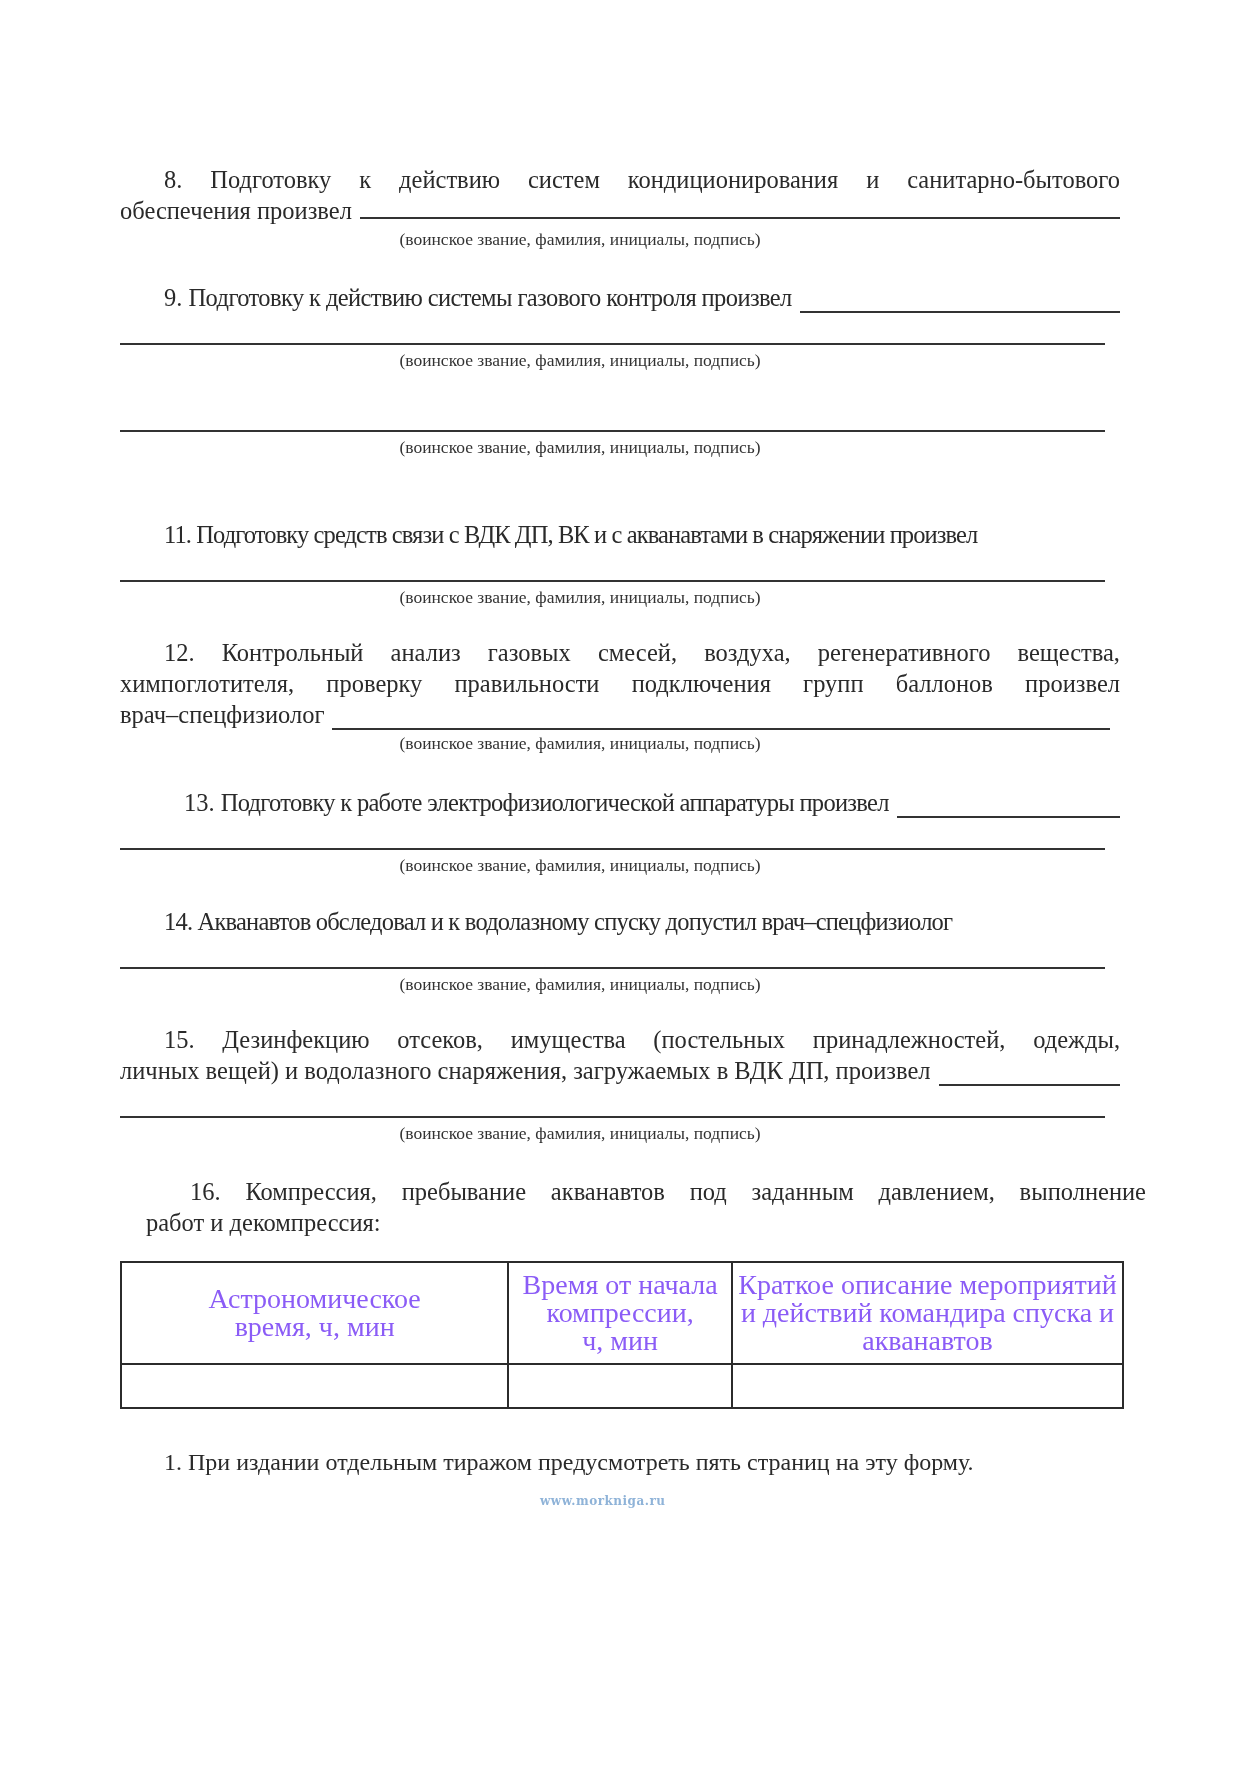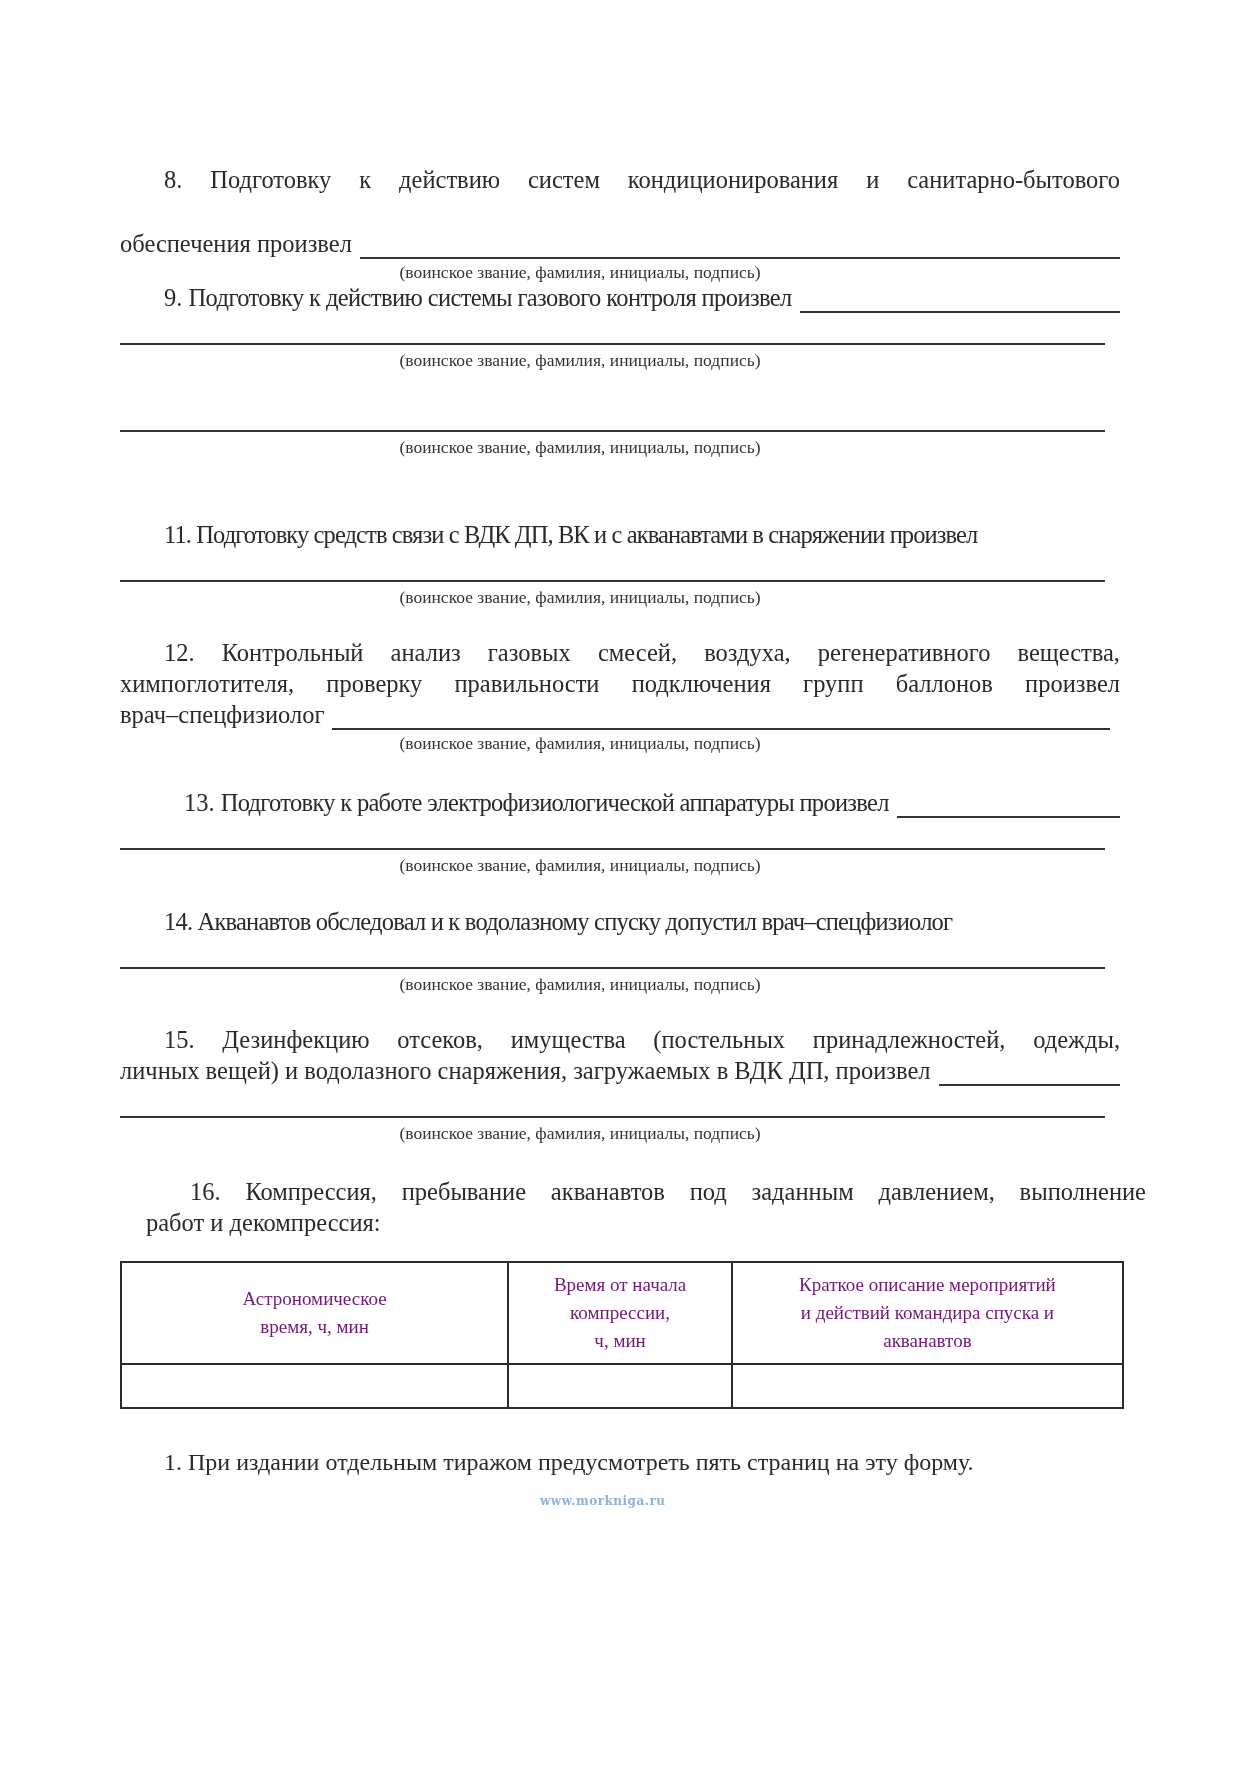--- a/index.html
+++ b/index.html
@@ -2,40 +2,40 @@
 <html><head>
 <meta charset="utf-8">
 <style>
   html, body { margin: 0; padding: 0; background: #ffffff; }
   body { width: 1249px; height: 1769px; position: relative; overflow: hidden;
          font-family: "Liberation Serif", "DejaVu Serif", serif; color: #2a2a2a; }
   .page { position: absolute; left: 0; top: 0; width: 1119px; height: 1769px; }
   .sec { position: absolute; left: 120px; width: 1000px; font-size: 24.5px; line-height: 31px; }
   .caption { font-size: 17.5px; line-height: 22px; text-align: center; color: #333; margin-left: 240px; width: 440px; }
   table.log { position: absolute; left: 120px; top: 1261px; width: 1004px; border-collapse: collapse;
-              font-size: 19px; line-height: 28px; color: #701a75; }
+              font-size: 28px; line-height: 28px; color: #8b5cf6; }
   table.log th, table.log td { border: 2.5px solid #2b2b2b; text-align: center; font-weight: normal; vertical-align: middle; }
   table.log th { height: 98px; }
   table.log td { height: 40px; }
   .notes { position: absolute; left: 120px; top: 1448px; width: 1004px; font-size: 24px; line-height: 29px; }
   .notes .title { font-weight: bold; margin-left: 44px; }
   .notes p { margin: 0; text-indent: 44px; text-align: justify; }
   .watermark { position: absolute; left: 540px; top: 1494px; font-size: 12px; color: #8fb3d8; font-weight: bold; letter-spacing: 0.5px; font-family: "DejaVu Serif", serif; }
 </style>
 </head>
 <body>
 
 <div class="page">
 
   <div class="sec" style="top:164px;">
     <div style="text-indent:44px; text-align:justify; text-align-last:justify;">
       <span>8.</span>
       <span>Подготовку к действию систем кондиционирования и санитарно-бытового</span>
     </div>
-    <div style="display:flex; align-items:flex-end;margin-top:33px;">
+    <div style="display:flex; align-items:flex-start;">
       <span style="white-space:nowrap;">обеспечения произвел</span>
       <span style="flex:1; margin-left:8px; border-bottom:2px solid #333; height:22px;"></span>
     </div>
     <div class="caption" style="margin-top:2px;">(воинское звание, фамилия, инициалы, подпись)</div>
   </div>
 
   <div class="sec" style="top:282px;">
     <div style="display:flex; align-items:flex-end; padding-left:44px;">
       <span style="white-space:nowrap;">9.</span>&nbsp;
       <span style="white-space:nowrap; letter-spacing:-0.6px;">Подготовку к действию системы газового контроля произвел</span>

